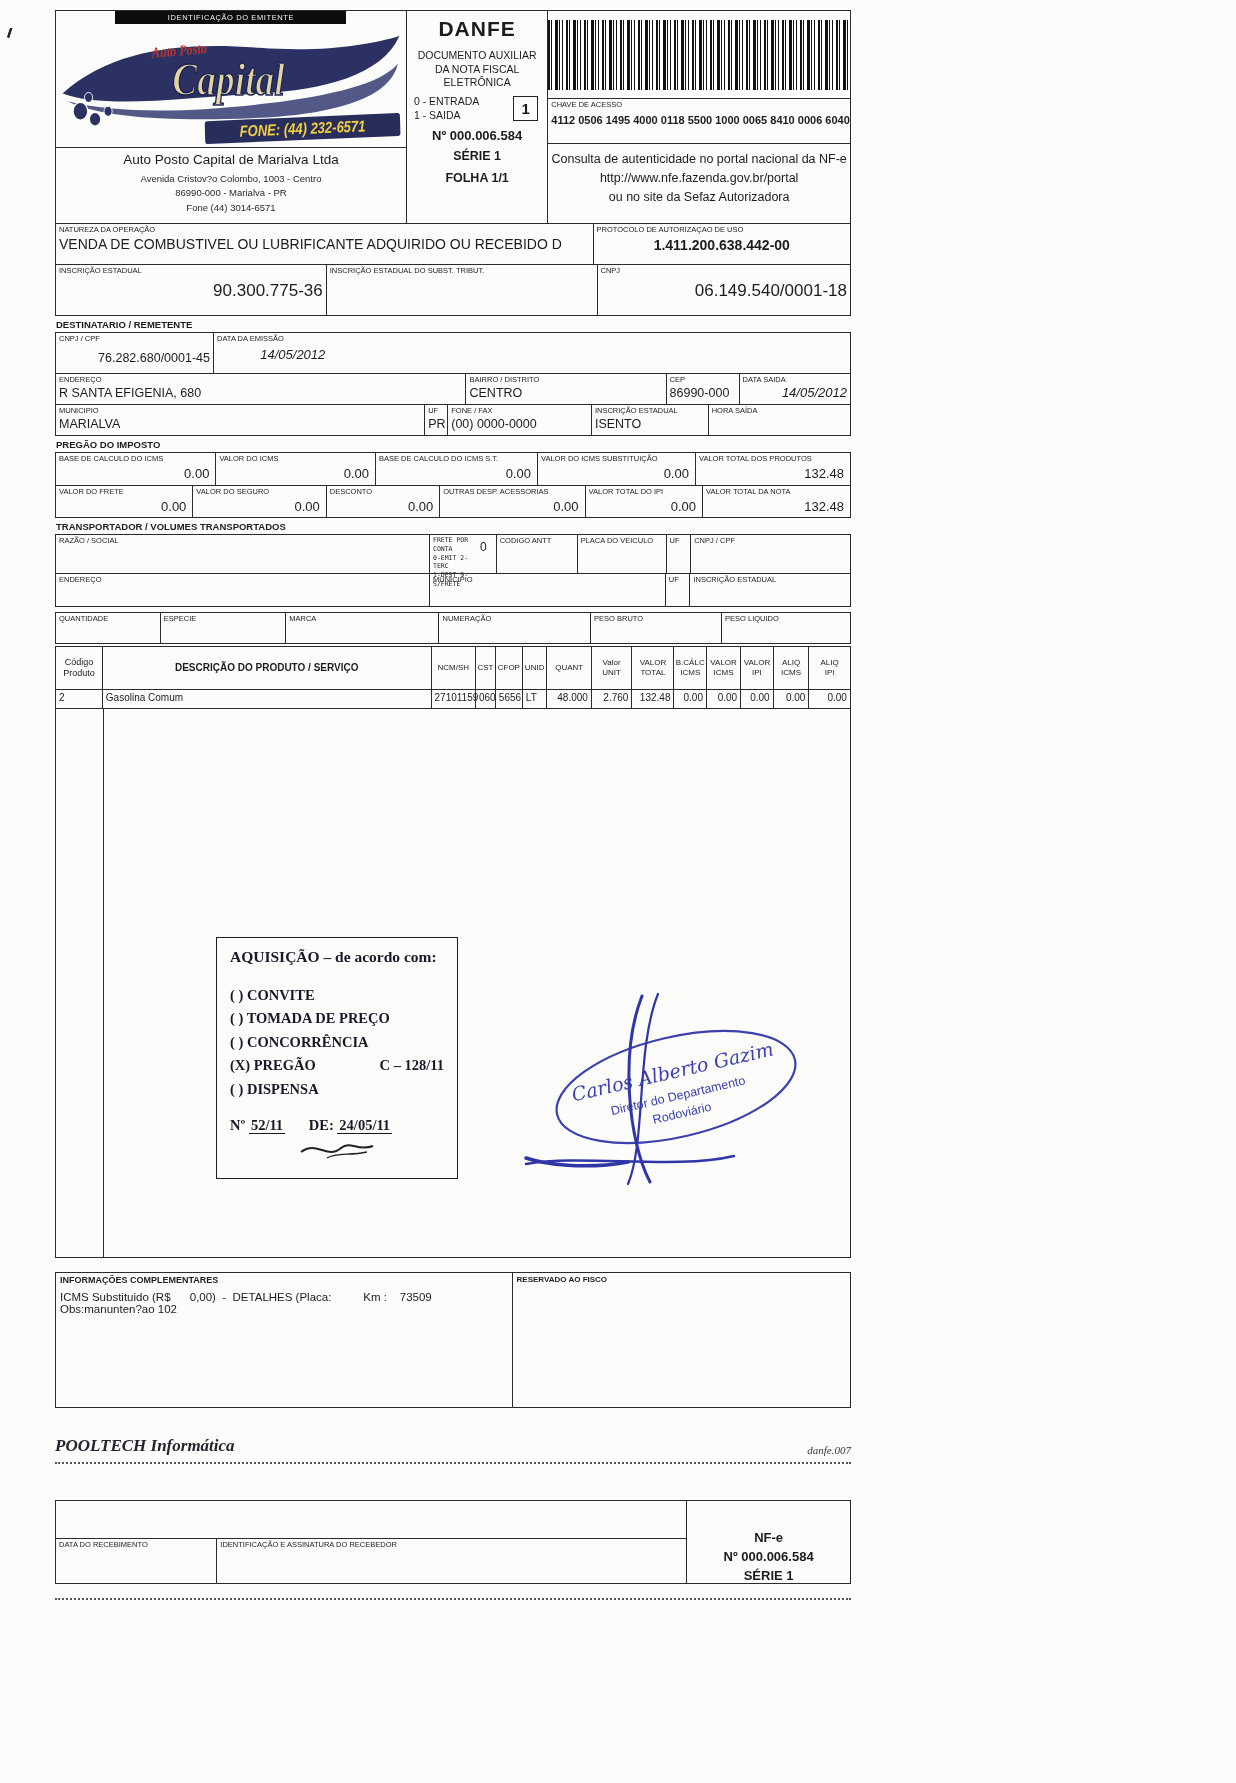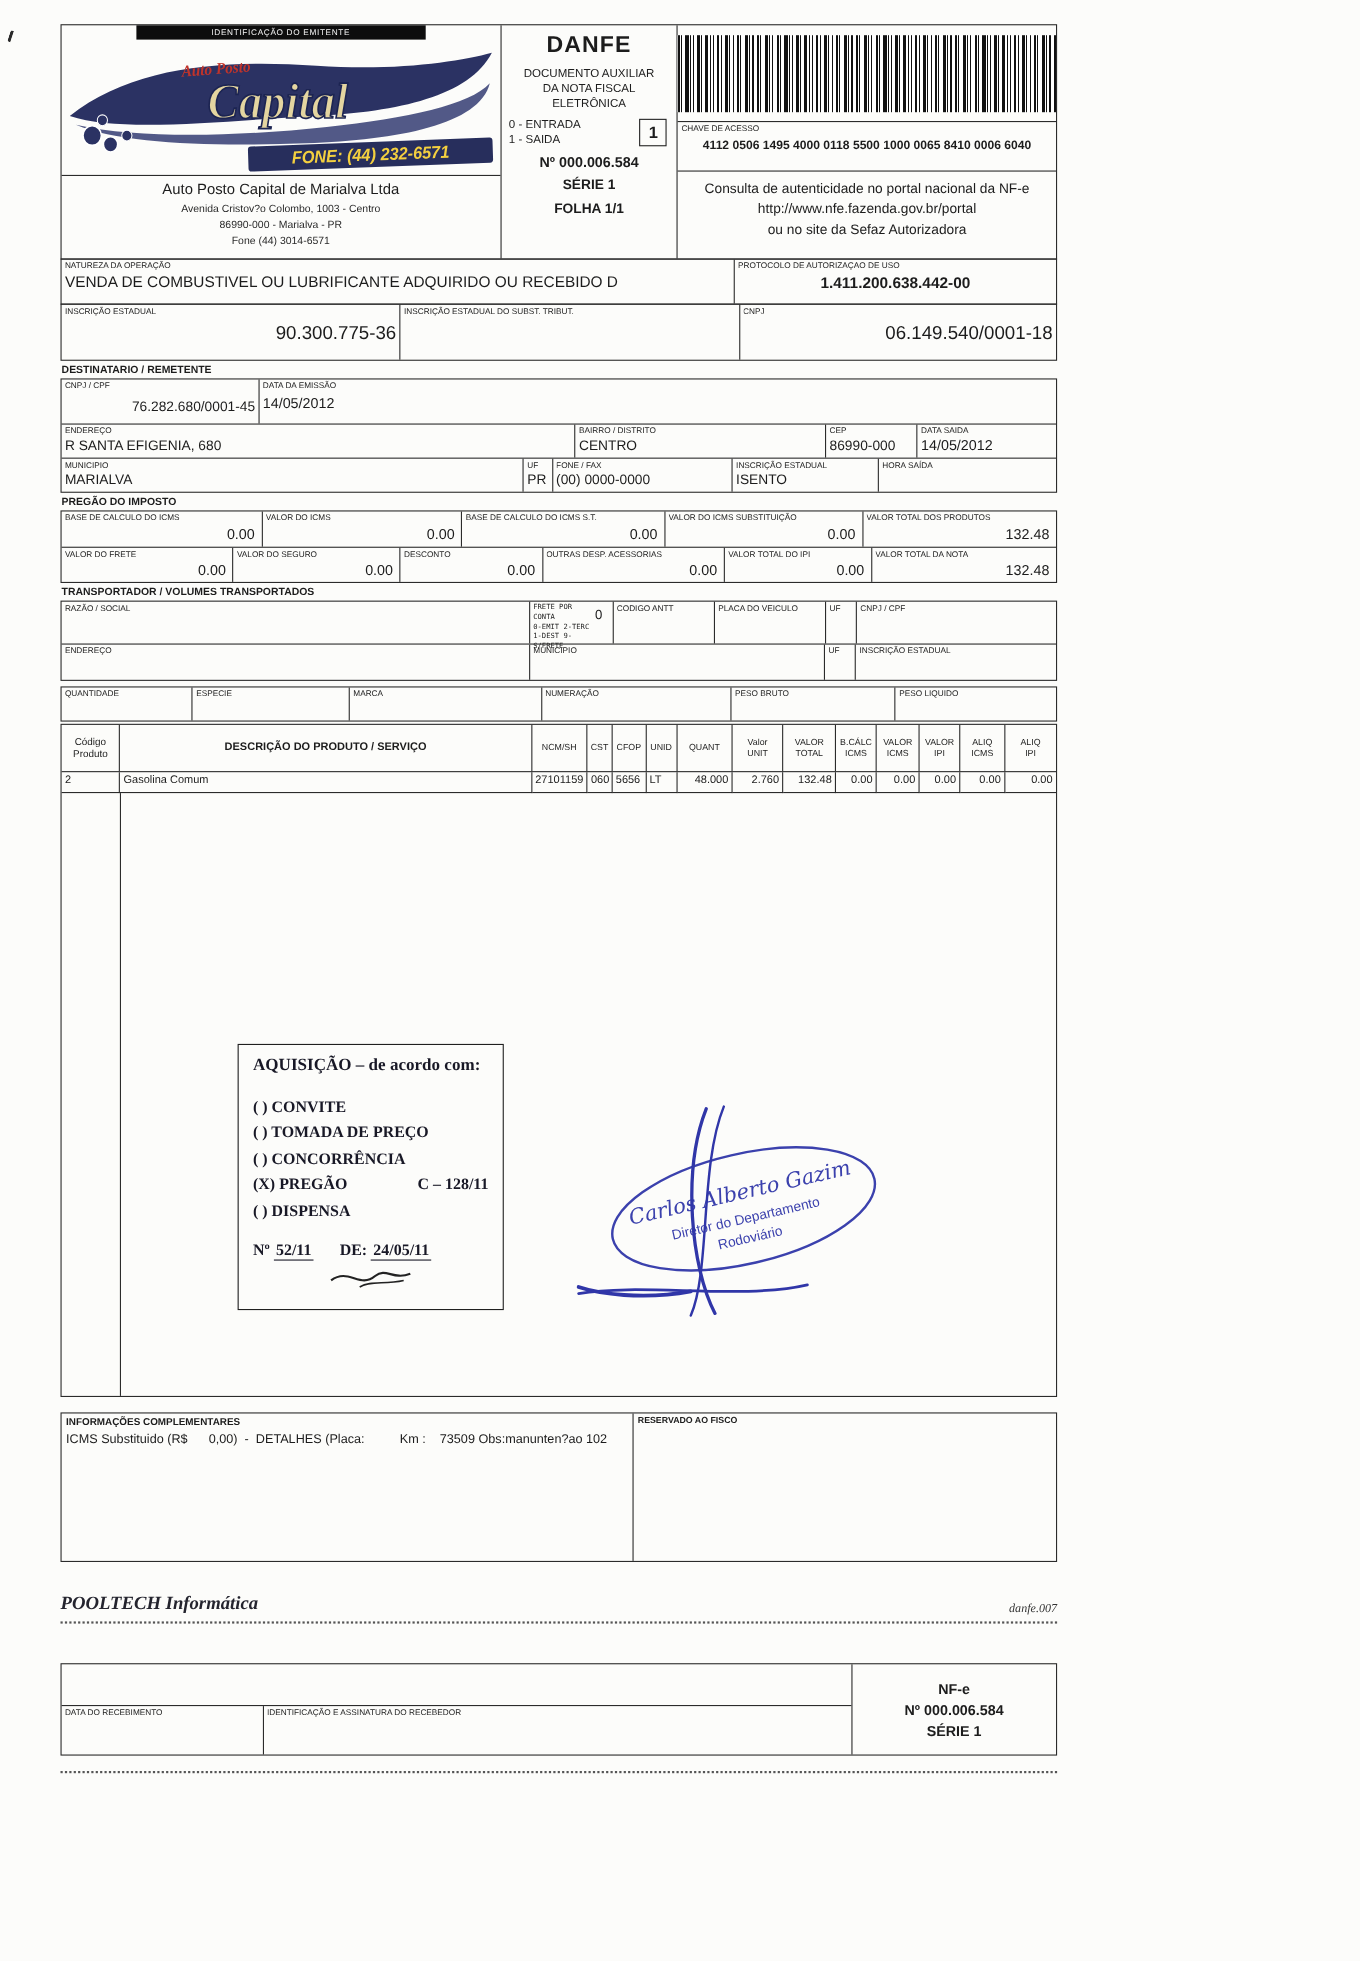--- a/index.html
+++ b/index.html
@@ -1,19 +1,19 @@
 <!DOCTYPE html>
 <html><head>
 <meta charset="utf-8">
 <style>
   * { box-sizing: border-box; margin: 0; padding: 0; }
   html,body { background:#ffffff; }
   body { font-family:"Liberation Sans", sans-serif; color:#1c1c1c; }
   .page { position:relative; width:1236px; height:1783px; background:#fcfcfa; overflow:hidden; }
-  .doc  { position:absolute; left:55px; top:22px; width:906px; }
+  .doc  { position:absolute; left:55px; top:10px; width:796px; }
 
   .pen-mark { position:absolute; left:8px; top:28px; width:7px; height:11px;
               border-left:3px solid #2a2a2a; transform:rotate(18deg); border-radius:2px; }
 
   
   .box { border:1px solid #2b2b2b; }
   .tight { margin-top:-1px; }
   .row { display:flex; }
   .row + .row { border-top:1px solid #2b2b2b; }
   .cell { position:relative; padding:1px 3px; }
@@ -58,21 +58,21 @@
   .chave-val { font-size:11px; font-weight:bold; white-space:nowrap; margin-top:5px; text-align:center; }
   .consulta { flex:1; text-align:center; font-size:12.5px; line-height:1.5; padding-top:6px; }
 
   
   .h40 { height:40px; } .h50 { height:50px; } .h31 { height:31px; } .h32 { height:32px; }
   .h38 { height:38px; } .h33 { height:33px; } .h30 { height:30px; }
   .nat-val { font-size:14px; margin-top:2px; }
   .proto-val { font-size:14px; font-weight:bold; text-align:center; margin-top:3px; }
   .fis-val { font-size:17px; text-align:right; margin-top:6px; }
   .dval { font-size:12.5px; margin-top:2px; }
-  .dt { font-size:13px; text-align:left; margin-top:4px; }
+  .dt { font-size:13px; text-align:right; margin-top:4px;font-style:italic; }
   .money { font-size:13px; text-align:right; margin-top:3px; padding-right:3px; }
 
   .frete-cell { display:flex; justify-content:space-between; align-items:flex-start; }
   .frete-lines { font-family:"DejaVu Sans Mono", monospace; font-size:6.5px; line-height:1.35; }
   .frete-val { font-size:12px; padding:4px 6px 0 0; }
 
   
   .ph { height:42px; align-items:center; }
   .ph .cell { height:100%; display:flex; align-items:center; justify-content:center;
               font-size:8px; text-align:center; white-space:pre-line; line-height:1.25; }
@@ -109,21 +109,21 @@
   .soft-row { display:flex; justify-content:space-between; margin-top:28px; align-items:flex-end; }
   .soft { font-family:"Liberation Serif", serif; font-style:italic; font-weight:bold; font-size:17px; color:#24242e; }
   .docref { font-family:"Liberation Serif", serif; font-style:italic; font-size:11px; color:#333; }
   .cutline { border-top:2px dotted #555; margin-top:6px; }
   .canhoto { margin-top:36px; height:84px; display:flex; border:1px solid #2b2b2b; }
   .can-left { width:79.5%; border-right:1px solid #2b2b2b; display:flex; flex-direction:column; }
   .can-top { height:38px; border-bottom:1px solid #2b2b2b; }
   .can-bottom { flex:1; display:flex; }
   .can-cell { border-right:1px solid #2b2b2b; padding:1px 3px; }
   .can-cell:last-child { border-right:none; }
-  .can-right { flex:1; text-align:center; display:flex; flex-direction:column; justify-content:center; gap:4px;
+  .can-right { flex:1; text-align:center; display:flex; flex-direction:column; justify-content:flex-end; gap:4px;
                font-size:13px; font-weight:bold; }
   .cutline2 { border-top:2px dotted #555; margin-top:14px; }
 </style>
 </head>
 <body>
 
 <div class="page">
   <div class="pen-mark"></div>
 
   <div class="doc">

